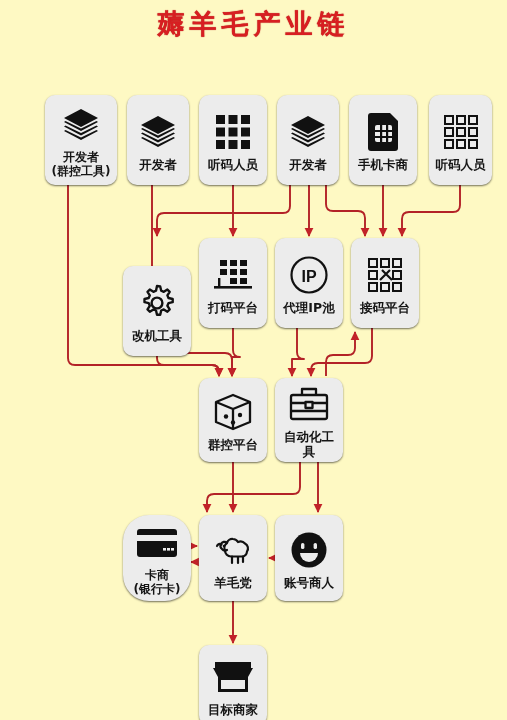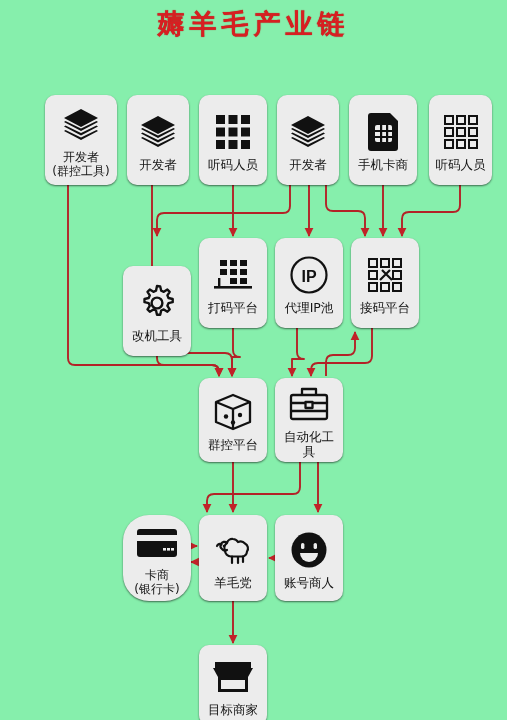--- a/index.html
+++ b/index.html
@@ -8,21 +8,21 @@
     margin: 0; padding: 0;
     width: 507px; height: 720px;
     background: #272727;
     font-family: "Liberation Sans", "DejaVu Sans", sans-serif;
     overflow: hidden;
   }
   #stage {
     position: relative;
     width: 507px;
     height: 720px;
-    background: #86efac;
+    background: #fef9c3;
   }
   #title {
     position: absolute;
     left: 0; top: 6px;
     width: 507px;
     text-align: center;
     color: #d71f21;
     font-size: 27px;
     font-weight: 700;
     letter-spacing: 5px;
@@ -53,21 +53,21 @@
     align-items: center;
     justify-content: center;
     height: 46px;
     width: 100%;
     margin-bottom: 2px;
   }
   .node .lbl {
     font-size: 12.5px;
     line-height: 15px;
     text-align: center;
-    font-weight: 400;
+    font-weight: 700;
     color: #151515;
     padding: 0 3px;
     white-space: pre-line;
     font-family: "DejaVu Sans", "Liberation Sans", sans-serif;
   }
   .node .lbl.two { font-size: 12px; line-height: 14px; }
 </style>
 </head>
 <body>
 

